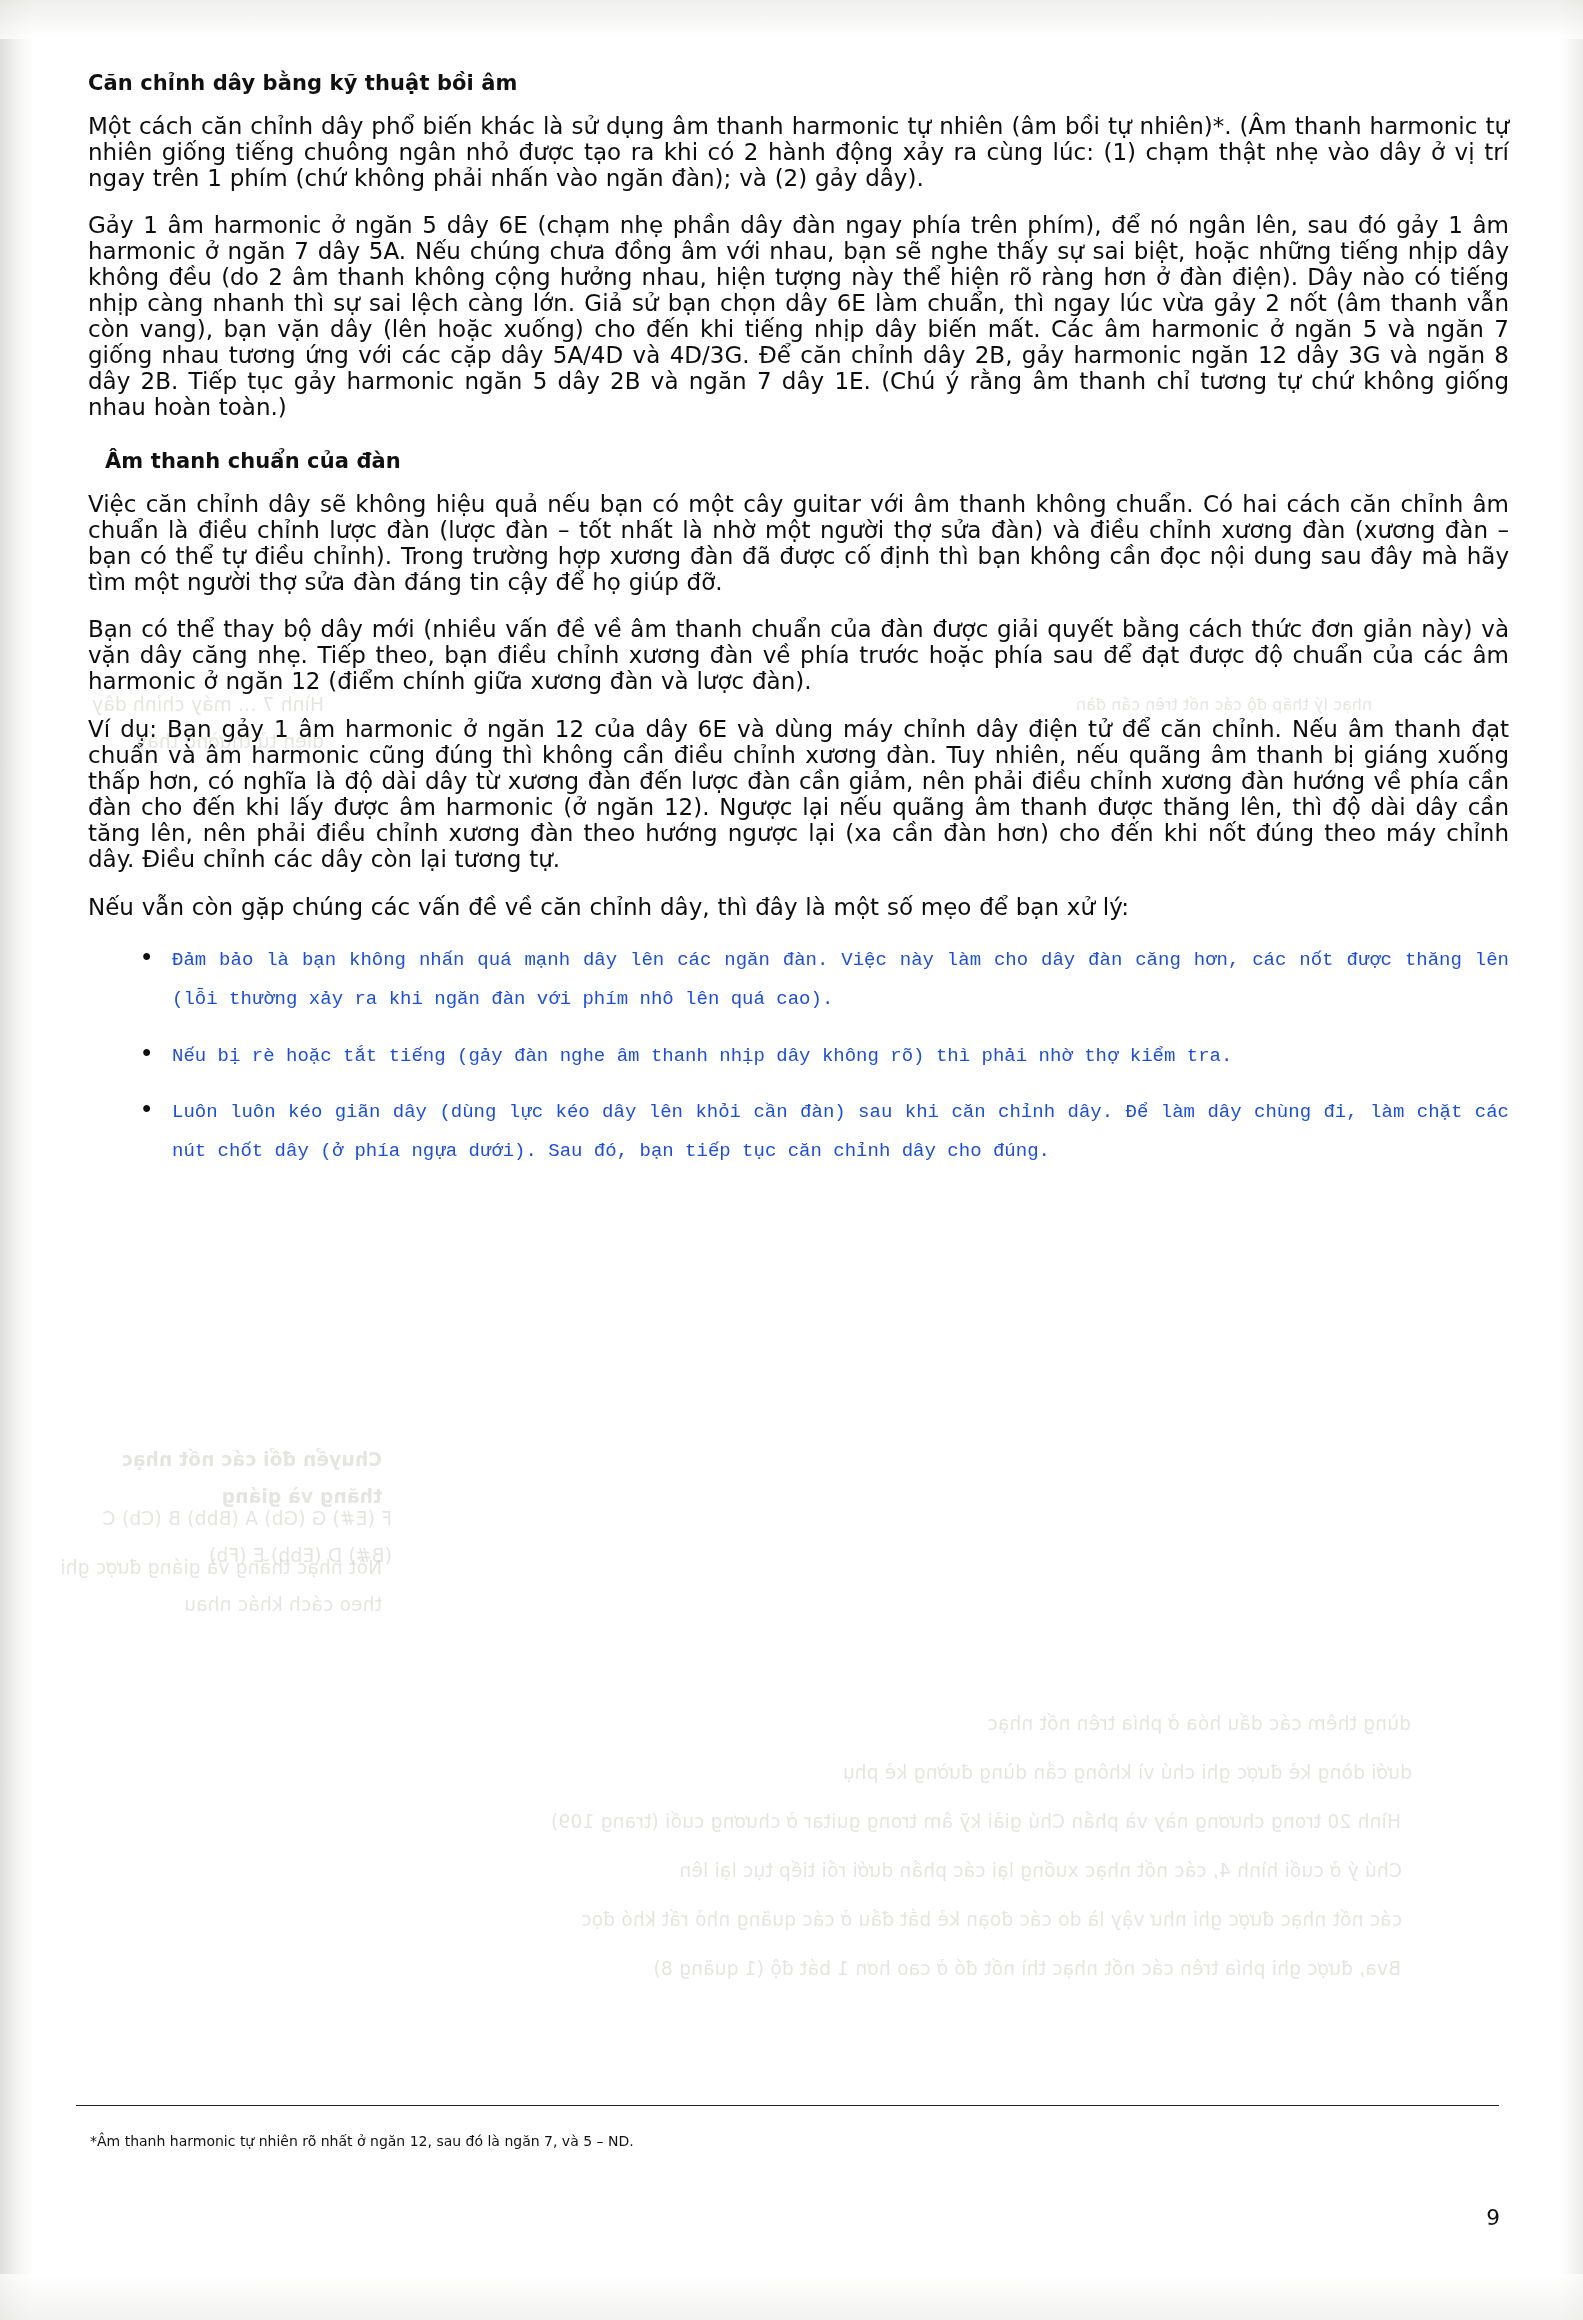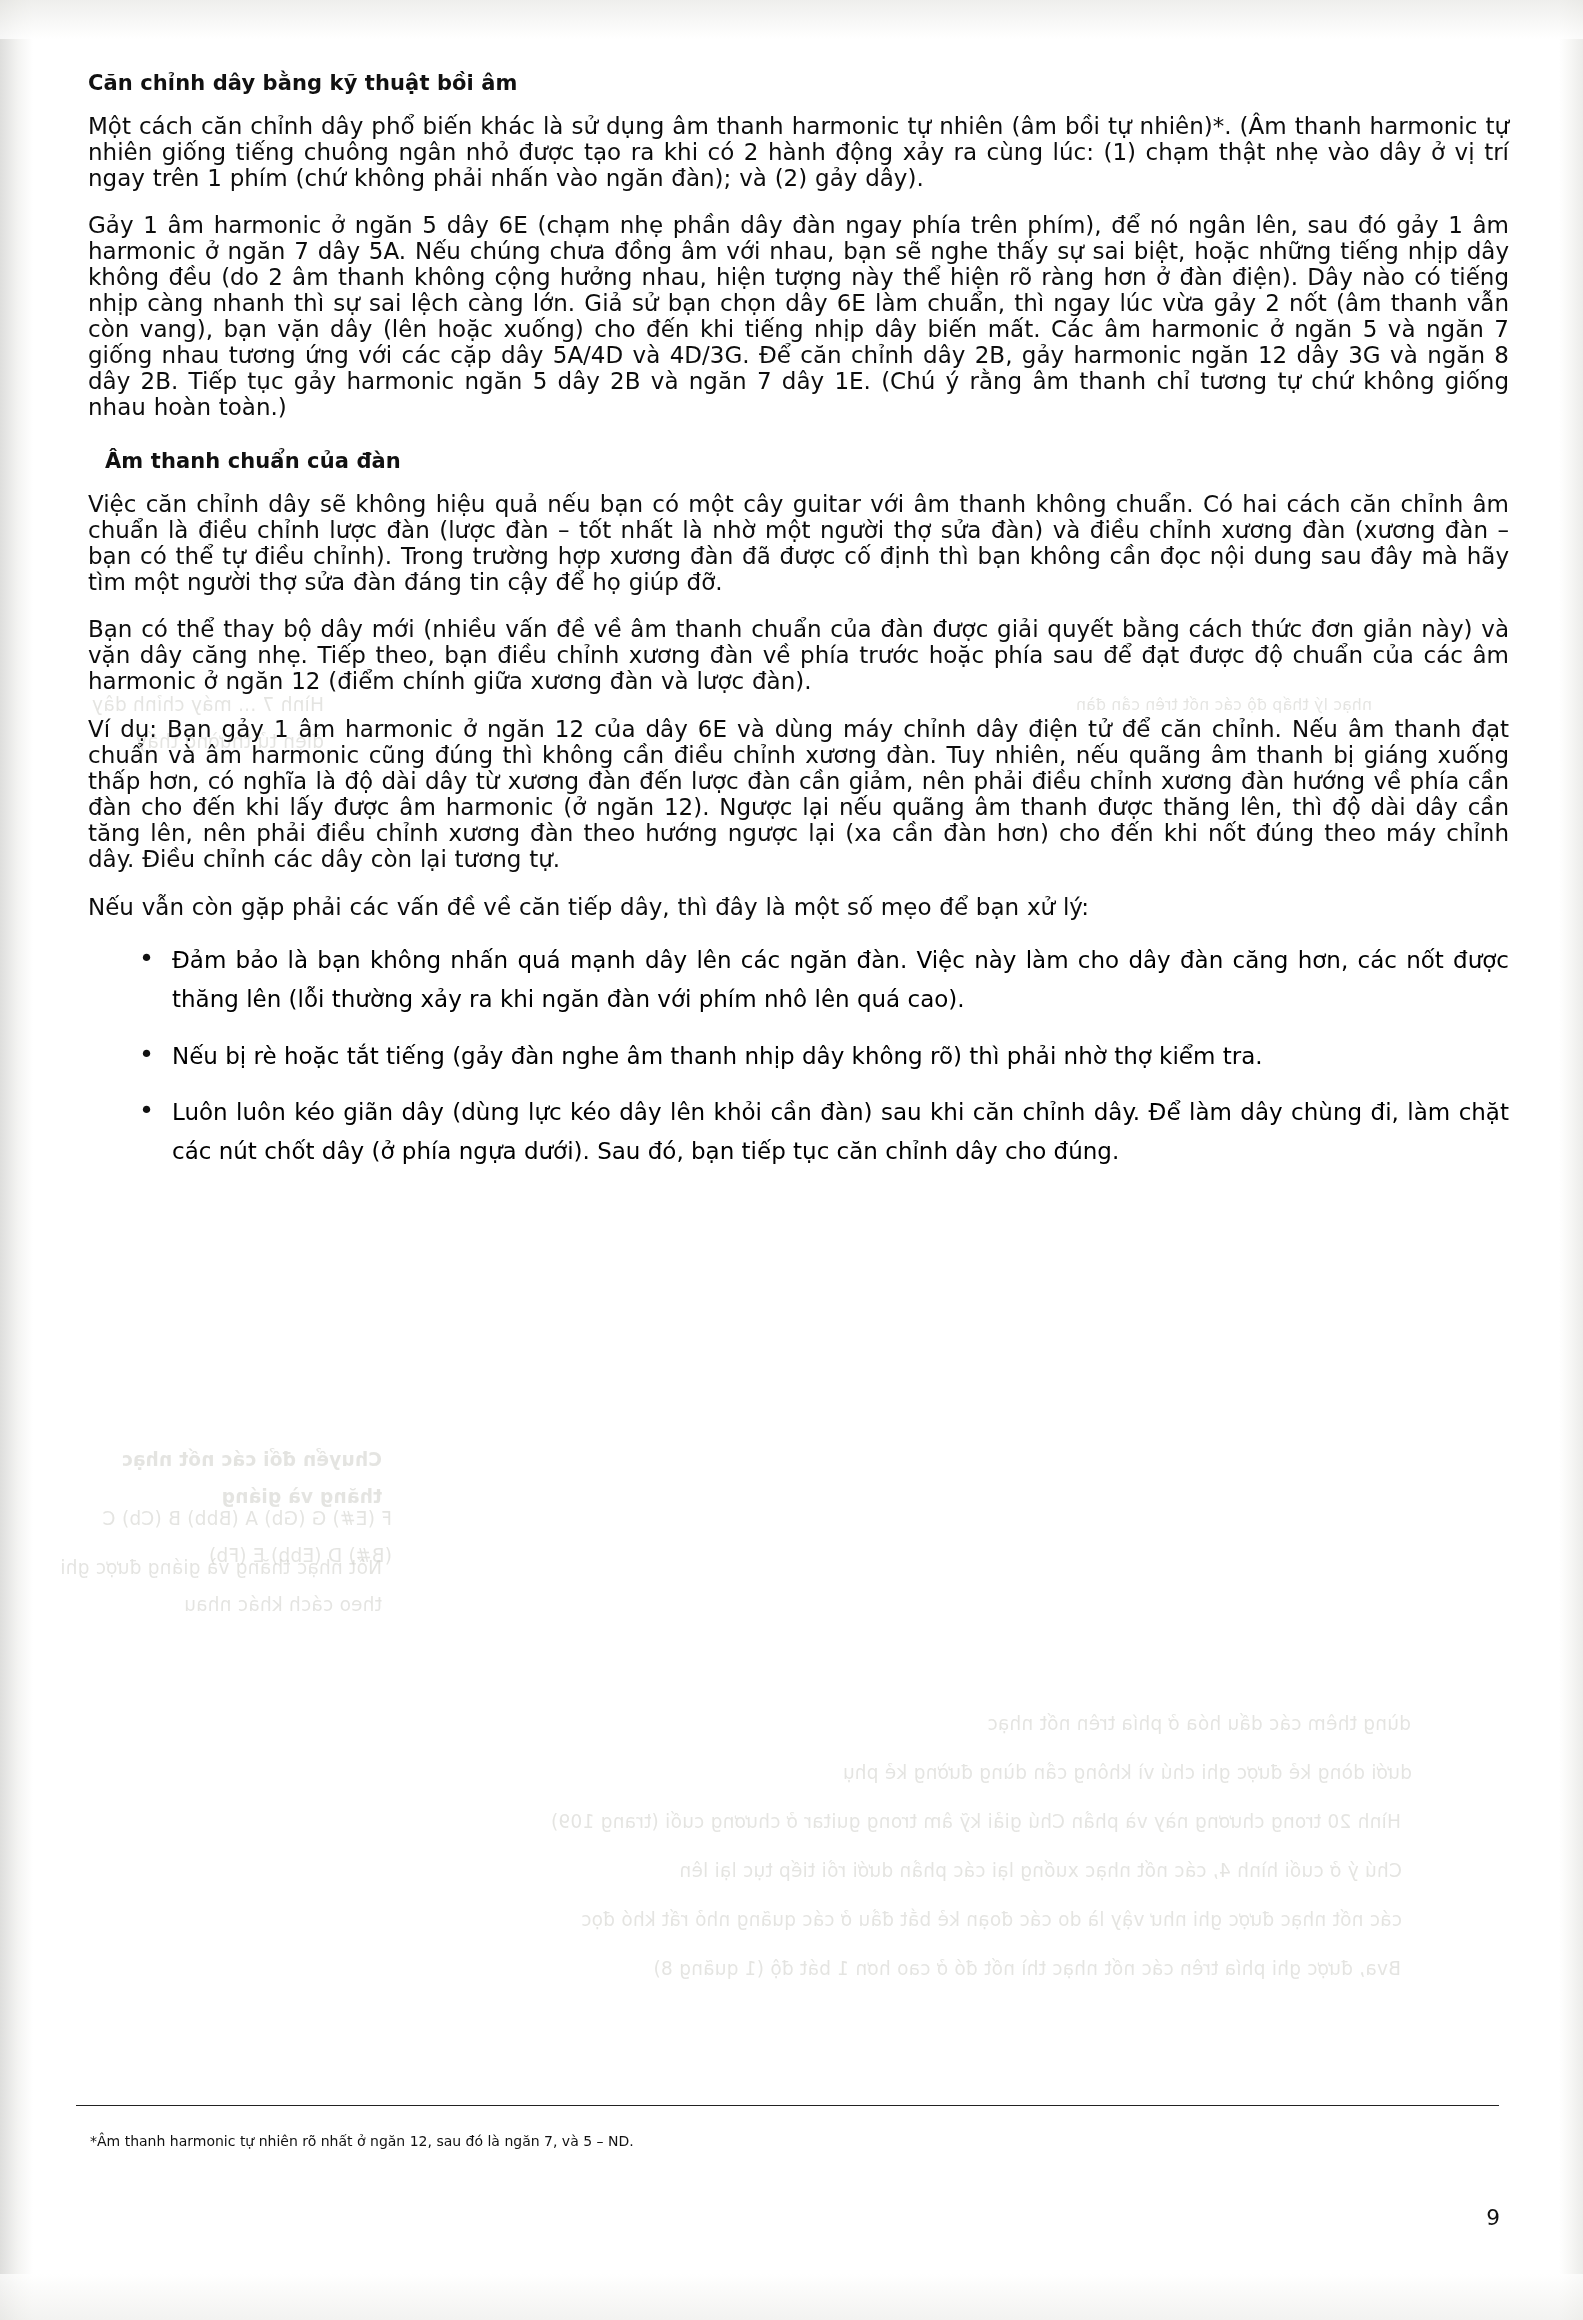--- a/index.html
+++ b/index.html
@@ -86,26 +86,27 @@
     text-justify: inter-word;
     word-spacing: 0.5px;
   }
   ul.tips {
     margin: 5.9px 0 0 0;
     padding: 0 0 0 51px;
     list-style: none;
   }
   ul.tips li {
     position: relative;
-    font-size: 23px;
+    font-size: 19px;
     line-height: 39px;
-    color: #000000;
+    color: #1d4ed8;
     margin-bottom: 17.6px;
     text-align: justify;
     padding-left: 33px;
+    font-family: Liberation Mono, monospace;
   }
   ul.tips li::before {
     content: "•";
     position: absolute;
     left: 0;
     top: -2px;
     font-size: 25.5px;
     color: #111;
   }
   .footnote-rule {
@@ -159,21 +160,21 @@
   <div class="content">
 
     <h2 class="section-heading">Căn chỉnh dây bằng kỹ thuật bồi âm</h2>
     <p class="para">Một cách căn chỉnh dây phổ biến khác là sử dụng âm thanh harmonic tự nhiên (âm bồi tự nhiên)*. (Âm thanh harmonic tự nhiên giống tiếng chuông ngân nhỏ được tạo ra khi có 2 hành động xảy ra cùng lúc: (1) chạm thật nhẹ vào dây ở vị trí ngay trên 1 phím (chứ không phải nhấn vào ngăn đàn); và (2) gảy dây).</p>
     <p class="para">Gảy 1 âm harmonic ở ngăn 5 dây 6E (chạm nhẹ phần dây đàn ngay phía trên phím), để nó ngân lên, sau đó gảy 1 âm harmonic ở ngăn 7 dây 5A. Nếu chúng chưa đồng âm với nhau, bạn sẽ nghe thấy sự sai biệt, hoặc những tiếng nhịp dây không đều (do 2 âm thanh không cộng hưởng nhau, hiện tượng này thể hiện rõ ràng hơn ở đàn điện). Dây nào có tiếng nhịp càng nhanh thì sự sai lệch càng lớn. Giả sử bạn chọn dây 6E làm chuẩn, thì ngay lúc vừa gảy 2 nốt (âm thanh vẫn còn vang), bạn vặn dây (lên hoặc xuống) cho đến khi tiếng nhịp dây biến mất. Các âm harmonic ở ngăn 5 và ngăn 7 giống nhau tương ứng với các cặp dây 5A/4D và 4D/3G. Để căn chỉnh dây 2B, gảy harmonic ngăn 12 dây 3G và ngăn 8 dây 2B. Tiếp tục gảy harmonic ngăn 5 dây 2B và ngăn 7 dây 1E. (Chú ý rằng âm thanh chỉ tương tự chứ không giống nhau hoàn toàn.)</p>
 
     <h2 class="section-heading second">Âm thanh chuẩn của đàn</h2>
     <p class="para">Việc căn chỉnh dây sẽ không hiệu quả nếu bạn có một cây guitar với âm thanh không chuẩn. Có hai cách căn chỉnh âm chuẩn là điều chỉnh lược đàn (lược đàn – tốt nhất là nhờ một người thợ sửa đàn) và điều chỉnh xương đàn (xương đàn – bạn có thể tự điều chỉnh). Trong trường hợp xương đàn đã được cố định thì bạn không cần đọc nội dung sau đây mà hãy tìm một người thợ sửa đàn đáng tin cậy để họ giúp đỡ.</p>
     <p class="para">Bạn có thể thay bộ dây mới (nhiều vấn đề về âm thanh chuẩn của đàn được giải quyết bằng cách thức đơn giản này) và vặn dây căng nhẹ. Tiếp theo, bạn điều chỉnh xương đàn về phía trước hoặc phía sau để đạt được độ chuẩn của các âm harmonic ở ngăn 12 (điểm chính giữa xương đàn và lược đàn).</p>
     <p class="para">Ví dụ: Bạn gảy 1 âm harmonic ở ngăn 12 của dây 6E và dùng máy chỉnh dây điện tử để căn chỉnh. Nếu âm thanh đạt chuẩn và âm harmonic cũng đúng thì không cần điều chỉnh xương đàn. Tuy nhiên, nếu quãng âm thanh bị giáng xuống thấp hơn, có nghĩa là độ dài dây từ xương đàn đến lược đàn cần giảm, nên phải điều chỉnh xương đàn hướng về phía cần đàn cho đến khi lấy được âm harmonic (ở ngăn 12). Ngược lại nếu quãng âm thanh được thăng lên, thì độ dài dây cần tăng lên, nên phải điều chỉnh xương đàn theo hướng ngược lại (xa cần đàn hơn) cho đến khi nốt đúng theo máy chỉnh dây. Điều chỉnh các dây còn lại tương tự.</p>
-    <p class="para">Nếu vẫn còn gặp phải các vấn đề về căn tiếp dây, thì đây là một số mẹo để bạn xử lý:</p>
+    <p class="para">Nếu vẫn còn gặp chúng các vấn đề về căn chỉnh dây, thì đây là một số mẹo để bạn xử lý:</p>
 
     <ul class="tips">
       <li>Đảm bảo là bạn không nhấn quá mạnh dây lên các ngăn đàn. Việc này làm cho dây đàn căng hơn, các nốt được thăng lên (lỗi thường xảy ra khi ngăn đàn với phím nhô lên quá cao).</li>
       <li>Nếu bị rè hoặc tắt tiếng (gảy đàn nghe âm thanh nhịp dây không rõ) thì phải nhờ thợ kiểm tra.</li>
       <li>Luôn luôn kéo giãn dây (dùng lực kéo dây lên khỏi cần đàn) sau khi căn chỉnh dây. Để làm dây chùng đi, làm chặt  các nút chốt dây (ở phía ngựa dưới). Sau đó, bạn tiếp tục căn chỉnh dây cho đúng.</li>
     </ul>
 
   </div>
 
   <div class="footnote-rule"></div>

